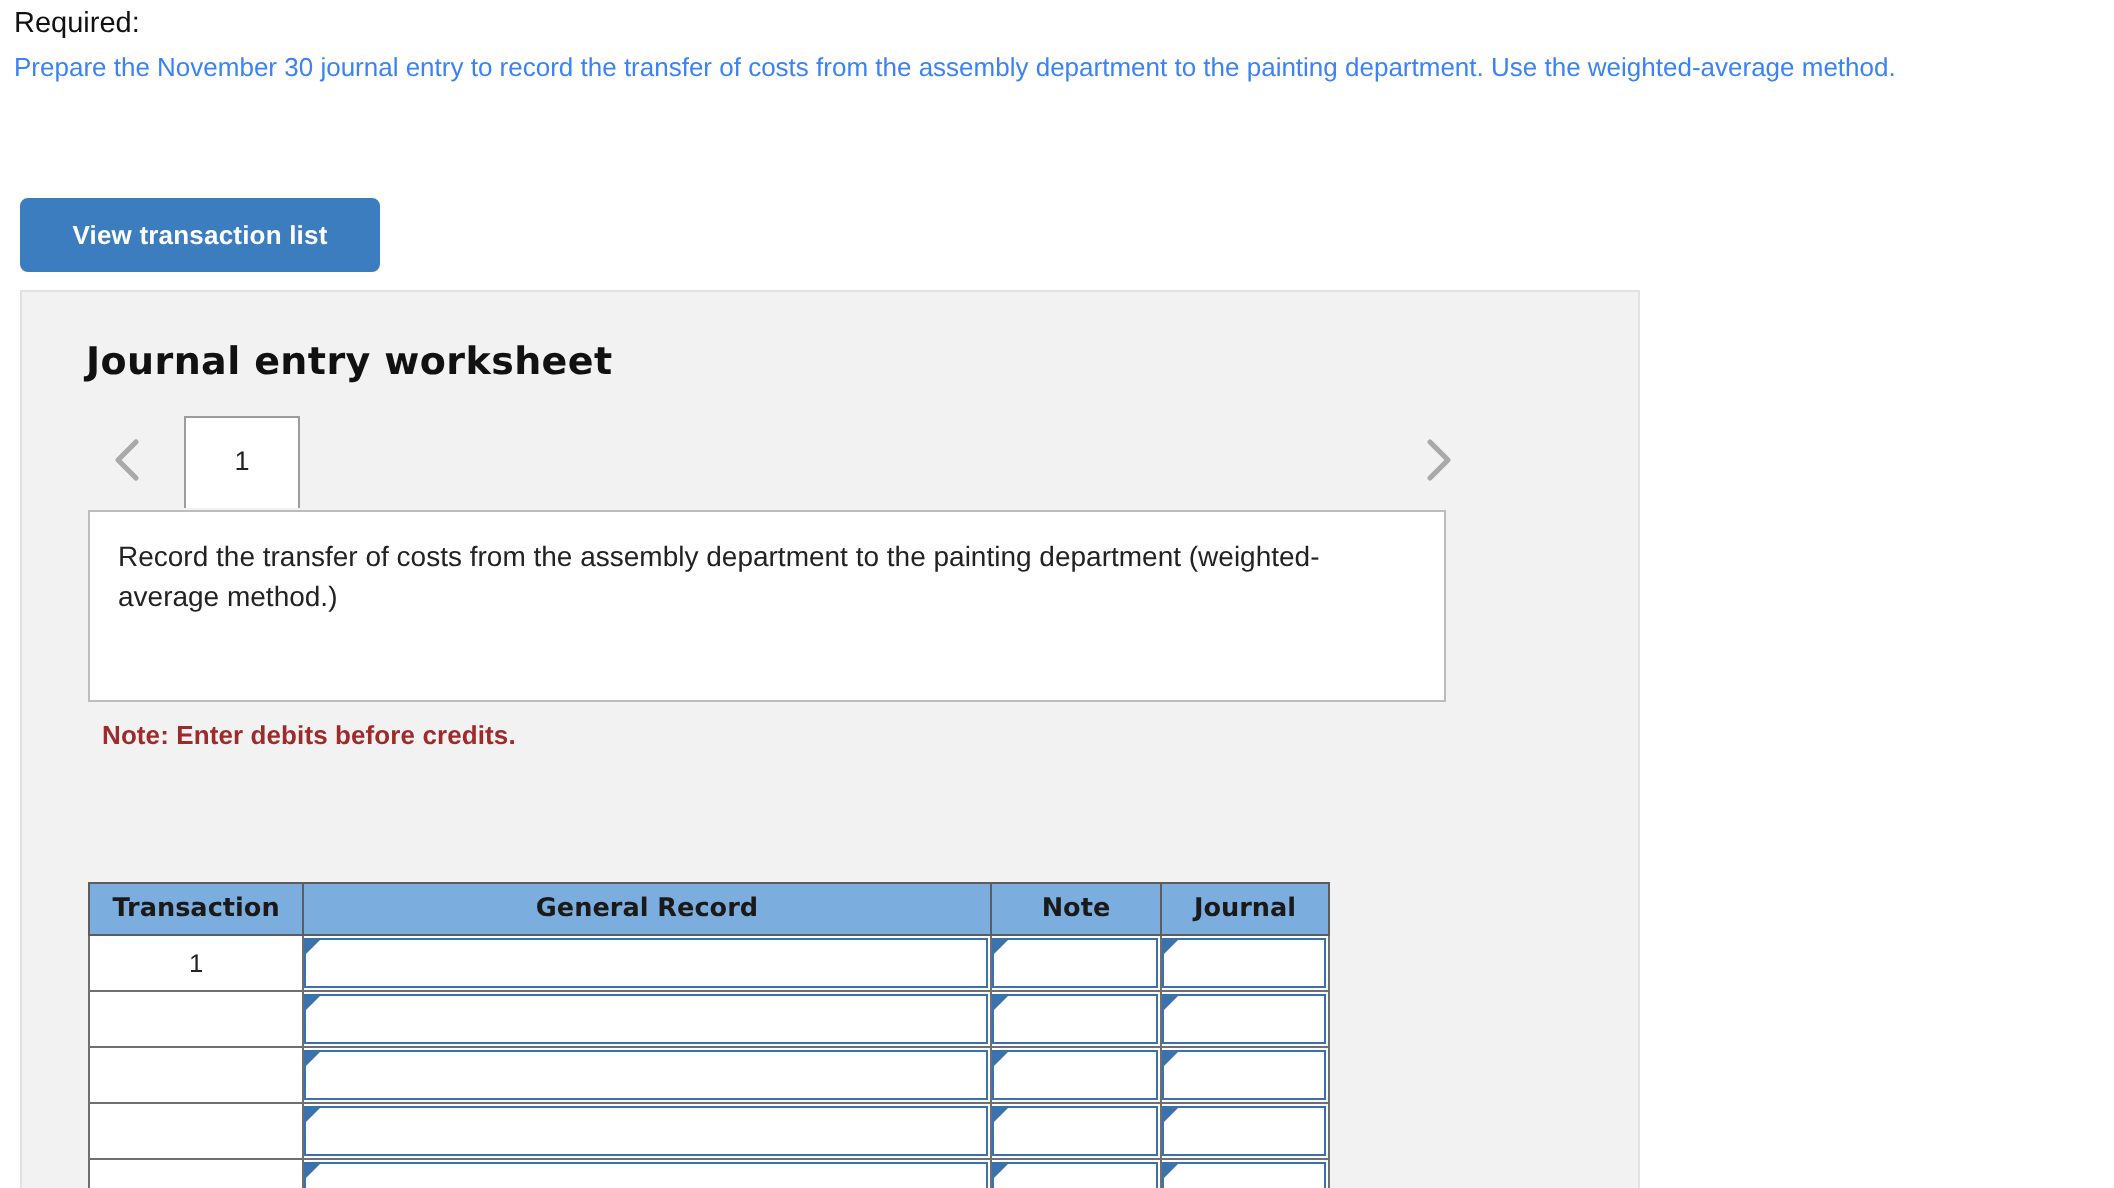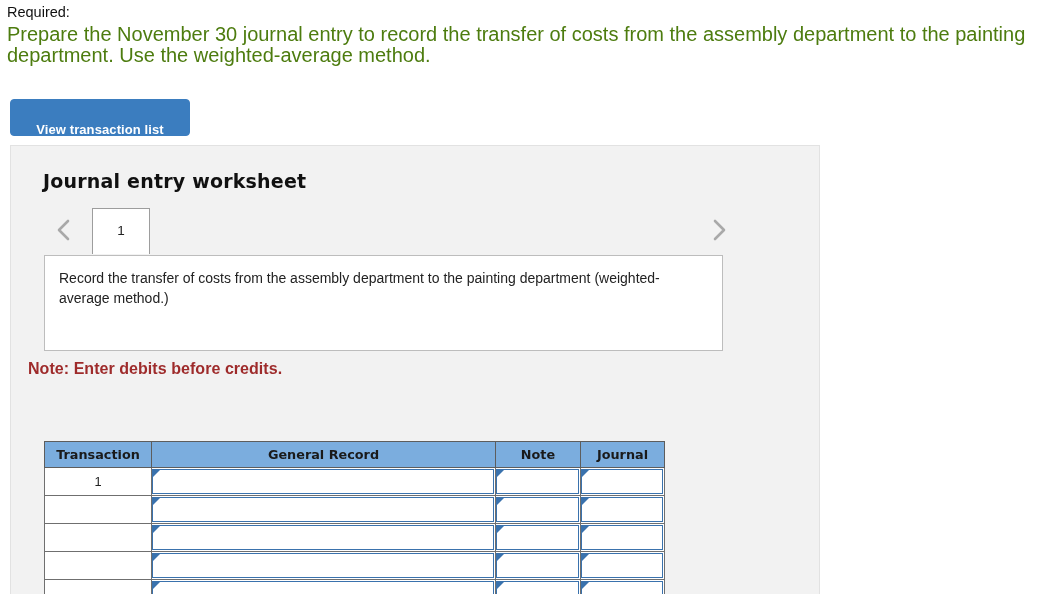--- a/index.html
+++ b/index.html
@@ -24,44 +24,44 @@
     width: 1046px;
   }
   .required-label {
     font-size: 14.5px;
     font-weight: normal;
     color: #111111;
     line-height: 20px;
     margin: 0 0 2px 0;
   }
   .required-text {
-    font-size: 20px;
+    font-size: 13px;
     font-weight: normal;
-    color: #4d7c0f;
+    color: #3b82f6;
     line-height: 20.5px;
     margin: 0;
   }
 
   
   .view-transaction-btn {
     position: absolute;
     left: 10px;
     top: 99px;
     width: 180px;
     height: 37px;
     background: #3b7dbf;
     border: 1px solid #3b7dbf;
     border-radius: 4px;
     color: #ffffff;
     font-family: "Liberation Sans", sans-serif;
     font-size: 13px;
     font-weight: bold;
     letter-spacing: 0.1px;
     cursor: pointer;
-    padding: 12px;
+    padding: 0;
     text-align: center;
     line-height: 35px;
   }
 
   
   .worksheet-panel {
     position: absolute;
     left: 10px;
     top: 145px;
     width: 810px;
@@ -134,23 +134,23 @@
     margin: 0;
     padding: 12px 14px 0 14px;
     font-size: 14px;
     line-height: 20px;
     color: #222222;
   }
 
   
   .note-text {
     position: absolute;
-    left: 17px;
+    left: 40px;
     top: 214px;
-    font-size: 16px;
+    font-size: 13px;
     font-weight: bold;
     color: #9e2b2b;
     letter-spacing: 0.05px;
   }
 
   
   .journal-table-wrap {
     position: absolute;
     left: 33px;
     top: 247px;

